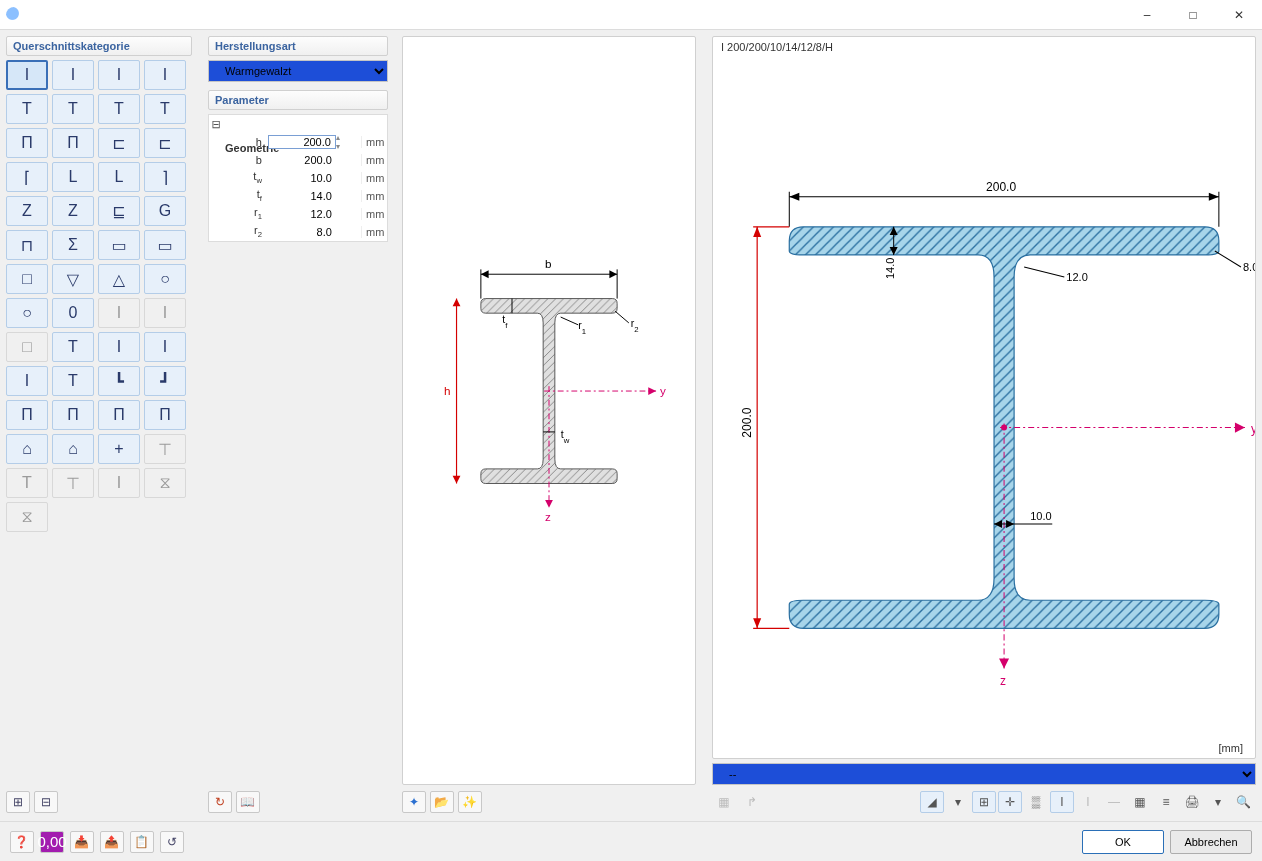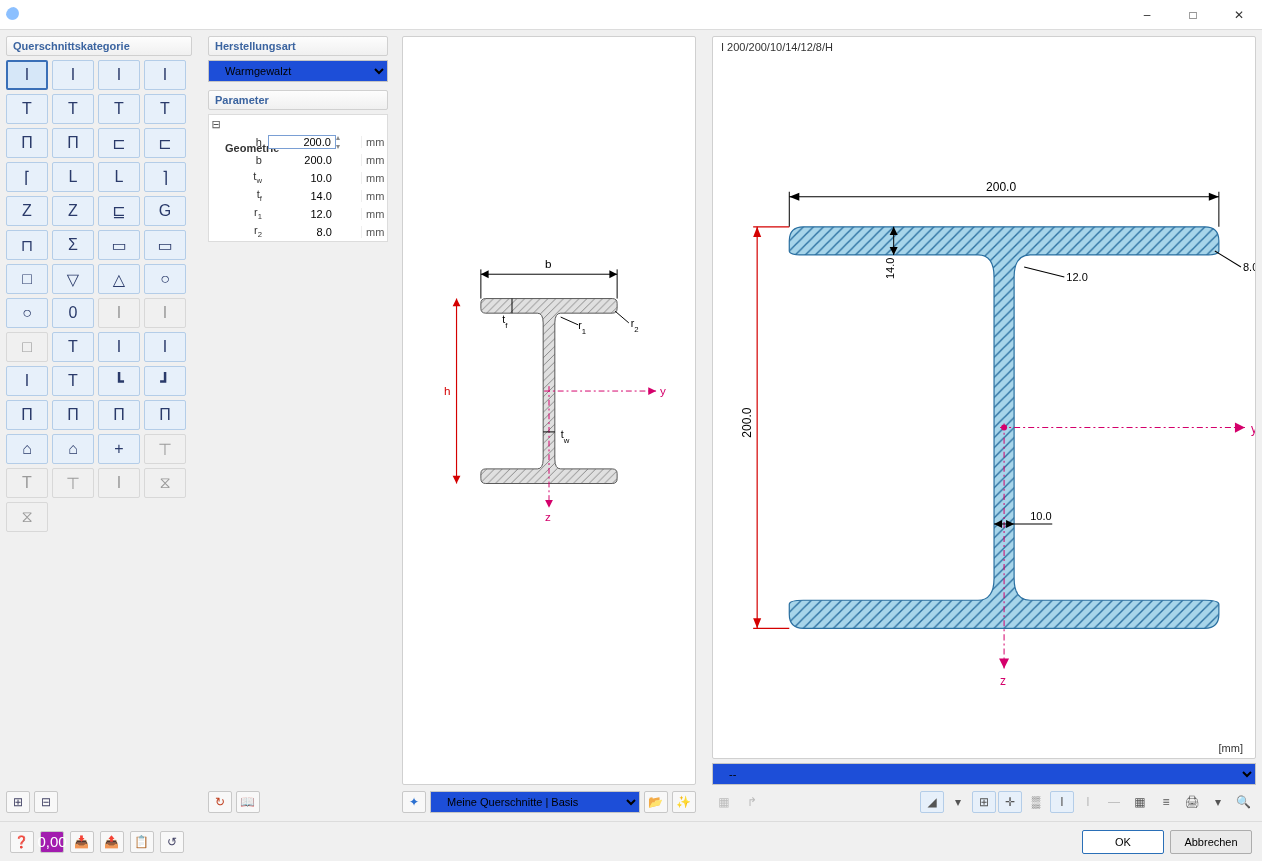--- a/index.html
+++ b/index.html
@@ -272,23 +272,20 @@
           <text x="30" y="-64" font-size="11">r<tspan baseline-shift="sub" font-size="8">1</tspan></text>
           <line class="dim-line" x1="12" y1="-76" x2="30" y2="-68"></line>
 
           <text x="84" y="-66" font-size="11">r<tspan baseline-shift="sub" font-size="8">2</tspan></text>
           <line class="dim-line" x1="68" y1="-82" x2="82" y2="-70"></line>
         </g>
       </svg>
     </div>
     <div class="under-row">
       <div class="smbtn" style="color:#2a6fd0">✦</div>
-      <select style="flex:1">
-        <option>Meine Querschnitte | Basis</option>
-      </select>
       <div class="smbtn">📂</div>
       <div class="smbtn">✨</div>
     </div>
   </div>
 
   <div class="splitter-v"></div>
 
   <div class="col col4">
     <div class="preview" style="height:660px">
       <span class="preview-label">I 200/200/10/14/12/8/H</span>

